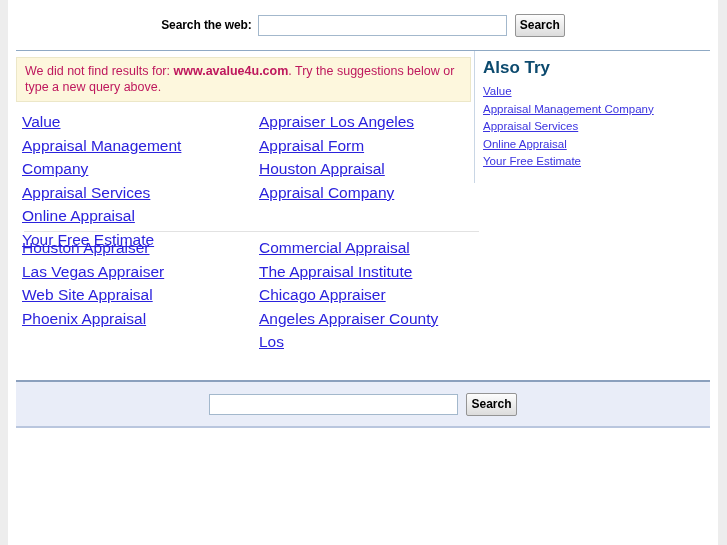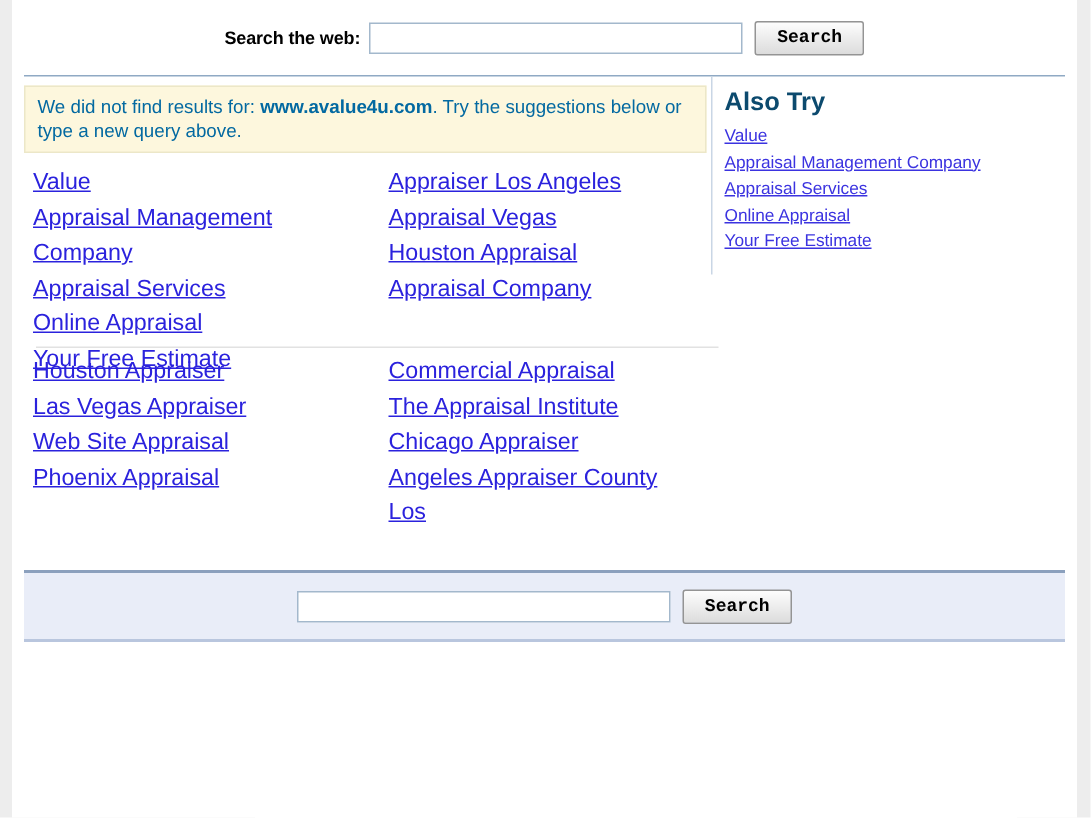--- a/index.html
+++ b/index.html
@@ -57,29 +57,29 @@
     height: 21px;
     font-family: "Liberation Sans", sans-serif;
     font-size: 12px;
     color: #000;
     padding: 1px 3px;
     outline: none;
   }
   #top-search-input { width: 249px; }
   .search-button {
     box-sizing: border-box;
-    font-family: Liberation Mono, monospace;
+    font-family: Liberation Sans, sans-serif;
     font-size: 12px;
     font-weight: bold;
     color: #000000;
     background: linear-gradient(#fdfdfd, #dcdcdc);
     border: 1px solid #949494;
     border-radius: 2px;
     height: 23px;
-    padding: 0 14px;
+    padding: 0 4px;
     cursor: pointer;
     line-height: 21px;
   }
   #top-search-button { margin-left: 8px; }
   #header-rule {
     position: absolute;
     left: 8px;
     top: 50px;
     width: 694px;
     height: 0;
@@ -105,21 +105,21 @@
 
   #notice {
     box-sizing: border-box;
     margin-top: 6px;
     width: 455px;
     background: #fdf7dd;
     border: 1px solid #ece7c8;
     padding: 5px 8px 6px 8px;
     font-size: 12.5px;
     line-height: 16px;
-    color: #0369a1;
+    color: #be185d;
   }
   #notice b { font-weight: bold; }
 
   .link-block {
     position: relative;
     padding-top: 8px;
   }
   .link-cols {
     position: relative;
     width: 455px;
@@ -222,21 +222,21 @@
         <div class="link-cols" style="height:116px;">
           <div class="link-col left">
             <a class="suggest-link">Value</a>
             <a class="suggest-link wrap">Appraisal Management Company</a>
             <a class="suggest-link">Appraisal Services</a>
             <a class="suggest-link">Online Appraisal</a>
             <a class="suggest-link">Your Free Estimate</a>
           </div>
           <div class="link-col right">
             <a class="suggest-link">Appraiser Los Angeles</a>
-            <a class="suggest-link">Appraisal Vegas</a>
+            <a class="suggest-link">Appraisal Form</a>
             <a class="suggest-link">Houston Appraisal</a>
             <a class="suggest-link">Appraisal Company</a>
           </div>
         </div>
       </div>
 
       <div id="group-divider"></div>
 
       <div class="link-block" style="padding-top:10px;">
         <div class="link-cols" style="height:130px;text-decoration:underline;">

